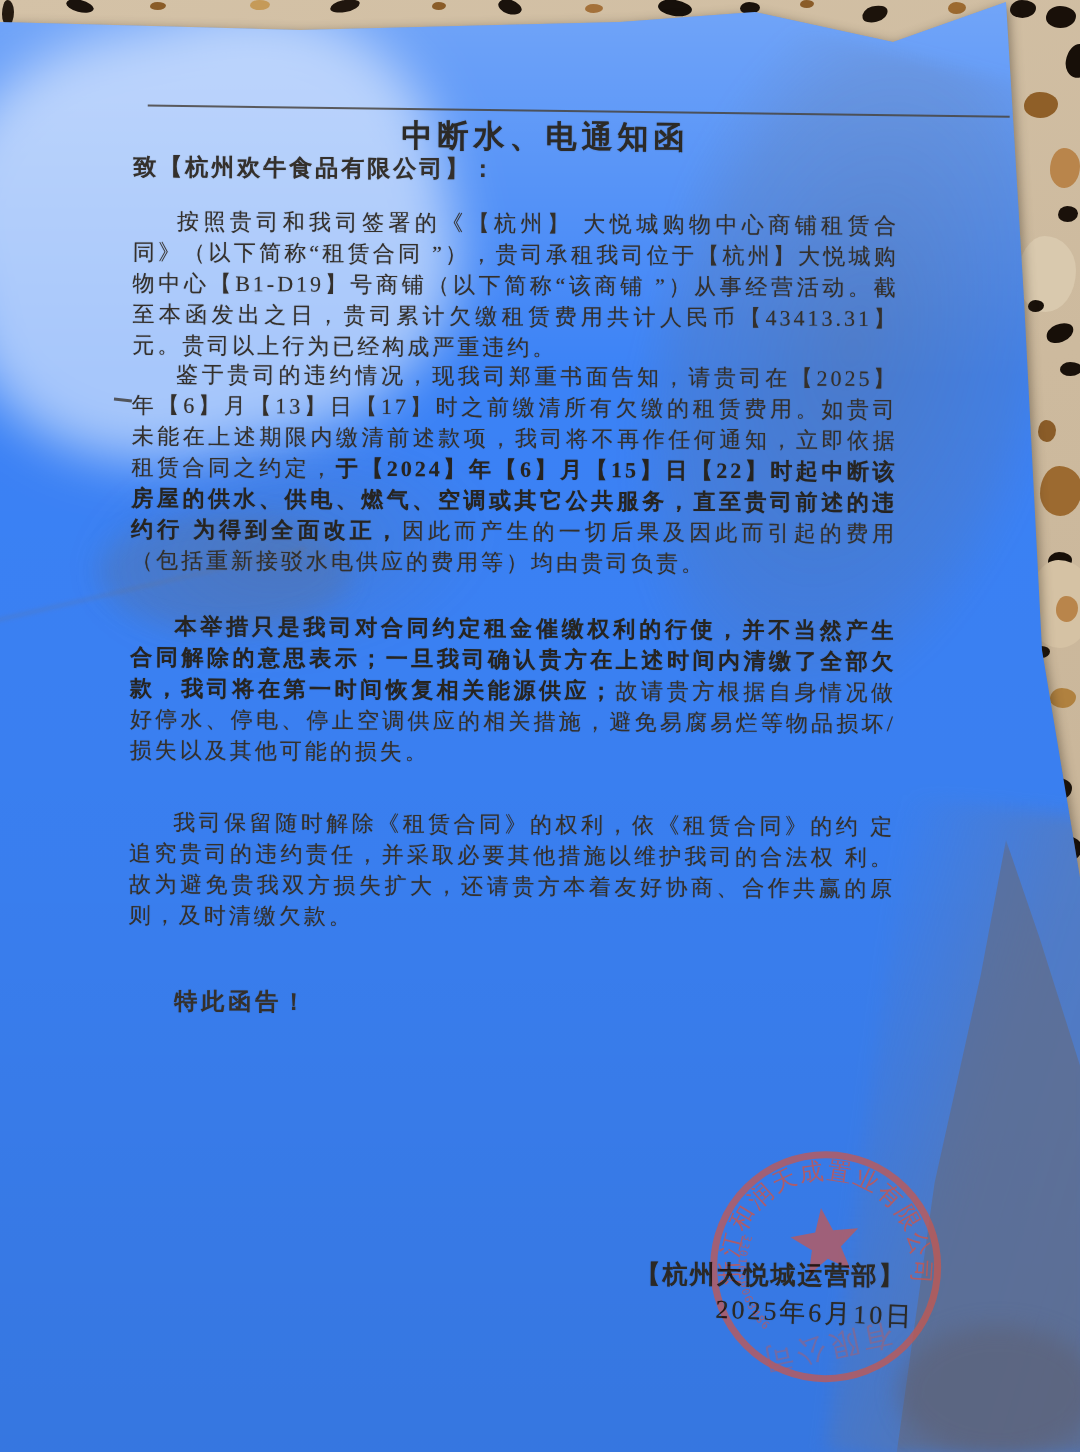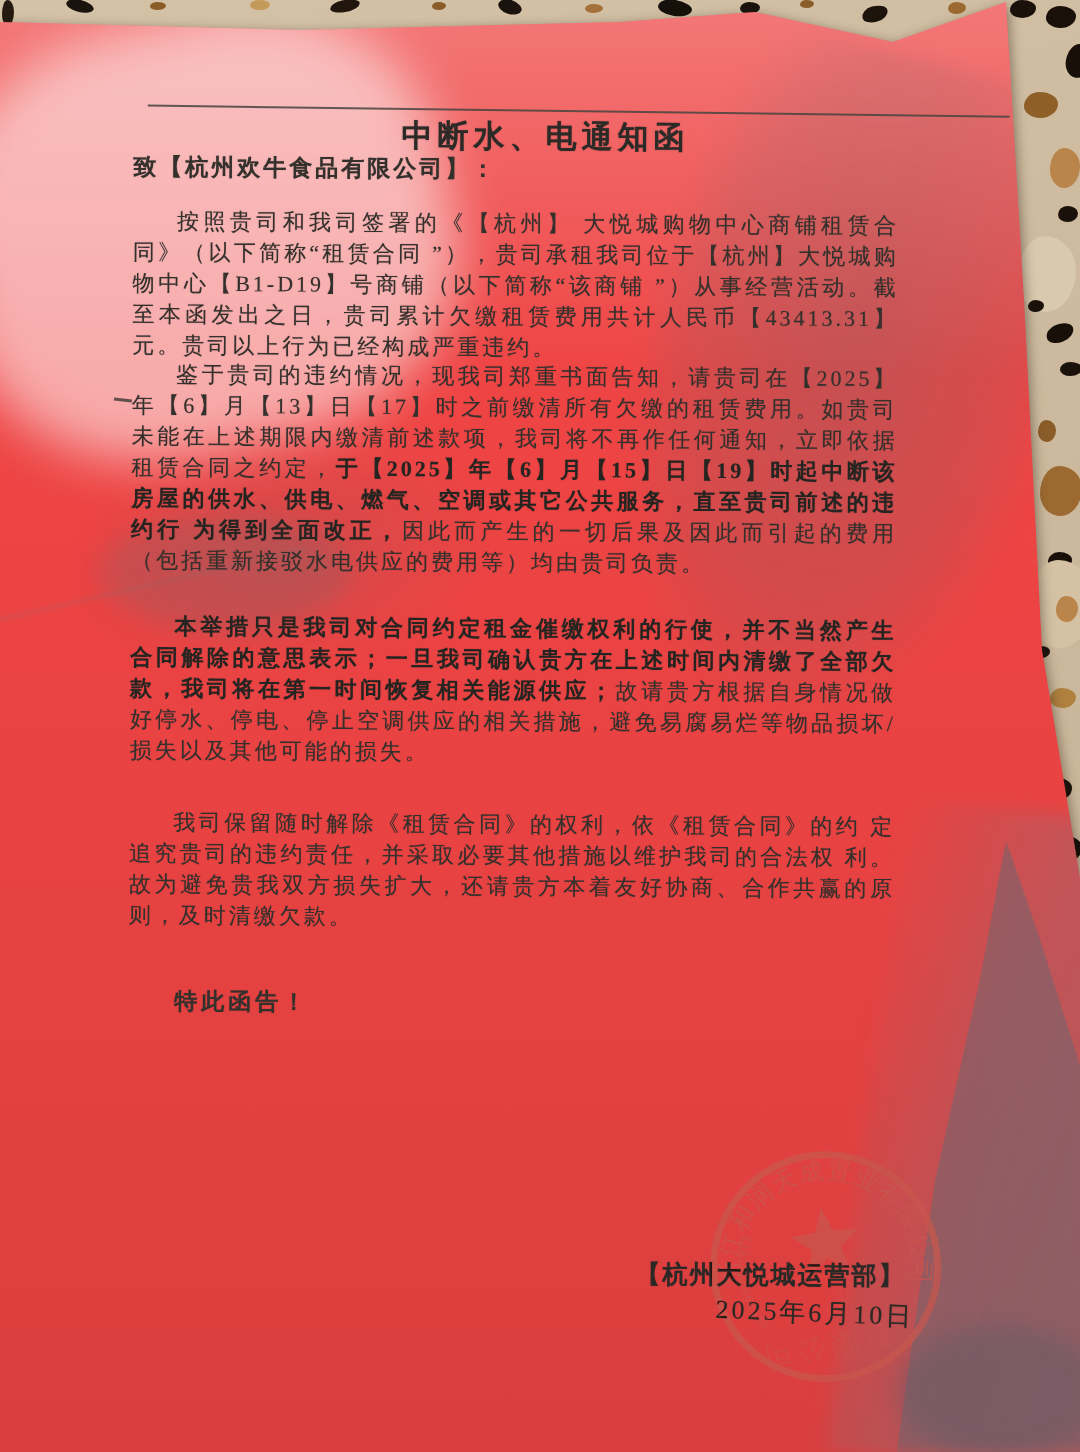--- a/index.html
+++ b/index.html
@@ -4,21 +4,21 @@
 <style>
   html,body{margin:0;padding:0;background:#888;}
   .canvas{position:relative;width:1080px;height:1452px;overflow:hidden;
           font-family:"Liberation Serif","DejaVu Serif",serif;}
   
   .terrazzo{position:absolute;inset:0;
     background:linear-gradient(160deg,#d4c2a7 0%,#cdbA9e 40%,#c6b296 100%);}
   .spot{position:absolute;border-radius:46% 54% 52% 48%/55% 45% 55% 45%;}
   
   .paper-wrap{position:absolute;inset:0;filter:drop-shadow(2px 3px 6px rgba(40,30,20,.45));}
-  .paper{position:absolute;inset:0;background:#ef4444;
+  .paper{position:absolute;inset:0;background:#3b82f6;
     clip-path:polygon(0 22px,300px 30px,620px 22px,755px 12px,893px 42px,1006px 2px,
                       1024px 300px,1042px 650px,1080px 878px,1080px 1452px,0 1452px);text-decoration:underline;}
   .paper-tone{position:absolute;inset:0;
     background:linear-gradient(180deg,rgba(255,255,255,.28) 0%,rgba(255,255,255,0) 26%,
                rgba(0,0,0,.03) 60%,rgba(0,0,0,.09) 100%);}
   .shadow{position:absolute;pointer-events:none;}
   .sh-a{left:640px;top:50px;width:410px;height:660px;transform:rotate(14deg);
     background:radial-gradient(ellipse at 50% 45%,rgba(108,106,110,.32) 0%,rgba(108,106,110,.16) 55%,transparent 75%);
     filter:blur(8px);}
   .sh-b{left:70px;top:430px;width:430px;height:240px;border-radius:50%;transform:rotate(-7deg);
@@ -117,21 +117,21 @@
       <div class="shadow sh-c"></div>
       <div class="shadow sh-d"></div>
       <div class="shadow sh-e"></div>
 
       <div class="content">
         <div class="rule"></div>
         <div class="title">中断水、电通知函</div>
         <div class="salutation">致【杭州欢牛食品有限公司】：</div>
 
         <div class="para p0"><span class="seg">按照贵司和我司签署的《【杭州】 大悦城购物中心商铺租赁合同》（以下简称“租赁合同 ”），贵司承租我司位于【杭州】大悦城购物中心【B1-D19】号商铺（以下简称“该商铺 ”）从事经营活动。截至本函发出之日，贵司累计欠缴租赁费用共计人民币【43413.31】元。贵司以上行为已经构成严重违约。</span></div>
-        <div class="para p1"><span class="seg">鉴于贵司的违约情况，现我司郑重书面告知，请贵司在【2025】年【6】月【13】日【17】时之前缴清所有欠缴的租赁费用。如贵司未能在上述期限内缴清前述款项，我司将不再作任何通知，立即依据租赁合同之约定，</span><span class="seg bold">于【2025】年【6】月【15】日【19】时起中断该房屋的供水、供电、燃气、空调或其它公共服务，直至贵司前述的违约行 为得到全面改正，</span><span class="seg">因此而产生的一切后果及因此而引起的费用（包括重新接驳水电供应的费用等）均由贵司负责。</span></div>
+        <div class="para p1"><span class="seg">鉴于贵司的违约情况，现我司郑重书面告知，请贵司在【2025】年【6】月【13】日【17】时之前缴清所有欠缴的租赁费用。如贵司未能在上述期限内缴清前述款项，我司将不再作任何通知，立即依据租赁合同之约定，</span><span class="seg bold">于【2024】年【6】月【15】日【22】时起中断该房屋的供水、供电、燃气、空调或其它公共服务，直至贵司前述的违约行 为得到全面改正，</span><span class="seg">因此而产生的一切后果及因此而引起的费用（包括重新接驳水电供应的费用等）均由贵司负责。</span></div>
         <div class="para p2"><span class="seg bold">本举措只是我司对合同约定租金催缴权利的行使，并不当然产生合同解除的意思表示；一旦我司确认贵方在上述时间内清缴了全部欠款，我司将在第一时间恢复相关能源供应；</span><span class="seg">故请贵方根据自身情况做好停水、停电、停止空调供应的相关措施，避免易腐易烂等物品损坏/损失以及其他可能的损失。</span></div>
         <div class="para p3"><span class="seg">我司保留随时解除《租赁合同》的权利，依《租赁合同》的约 定追究贵司的违约责任，并采取必要其他措施以维护我司的合法权 利。故为避免贵我双方损失扩大，还请贵方本着友好协商、合作共赢的原则，及时清缴欠款。</span></div>
 
         <div class="closing">特此函告！</div>
         <div class="dash"></div>
 
         <svg class="seal" viewBox="0 0 270 270">
           <circle cx="135" cy="135" r="112" fill="none" stroke="#c8564e" stroke-width="7" opacity="0.8"></circle>
           <path id="ringPath" d="M 55,172 A 88,88 0 1 1 215,172" fill="none"></path>
           <path id="serialPath" d="M 55,101 A 88,88 0 0 0 77,201" fill="none"></path>

